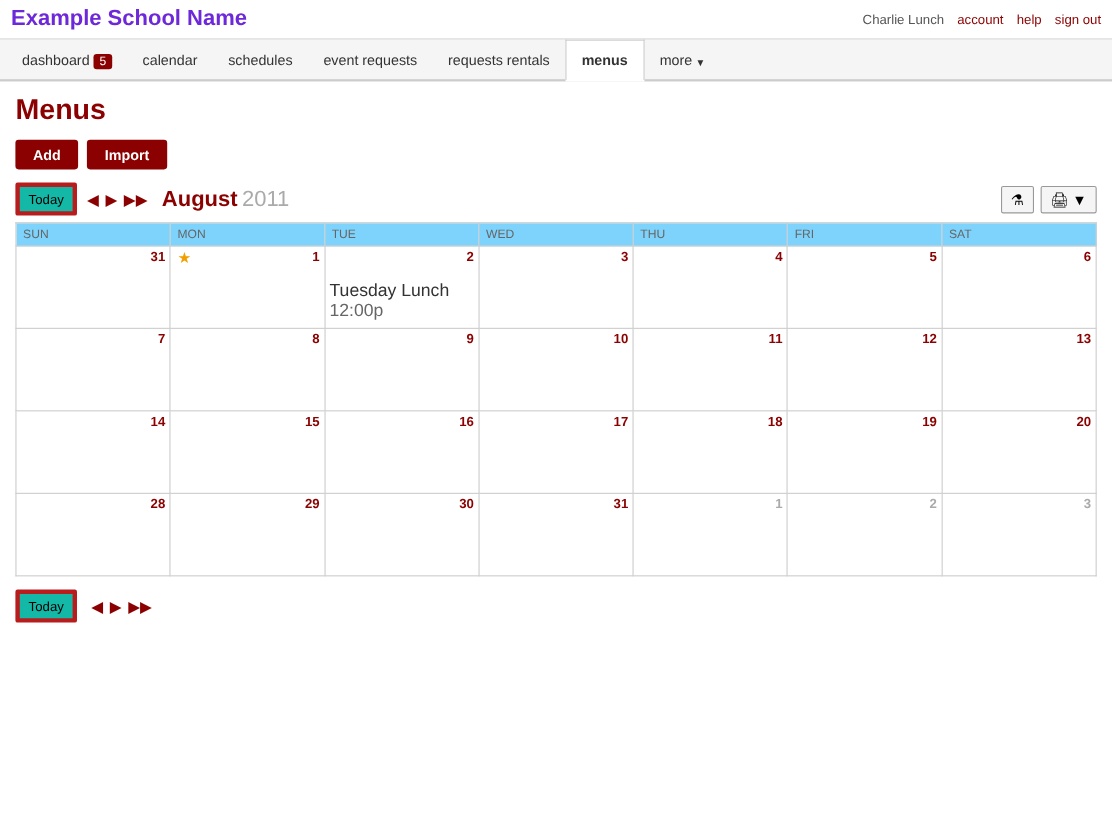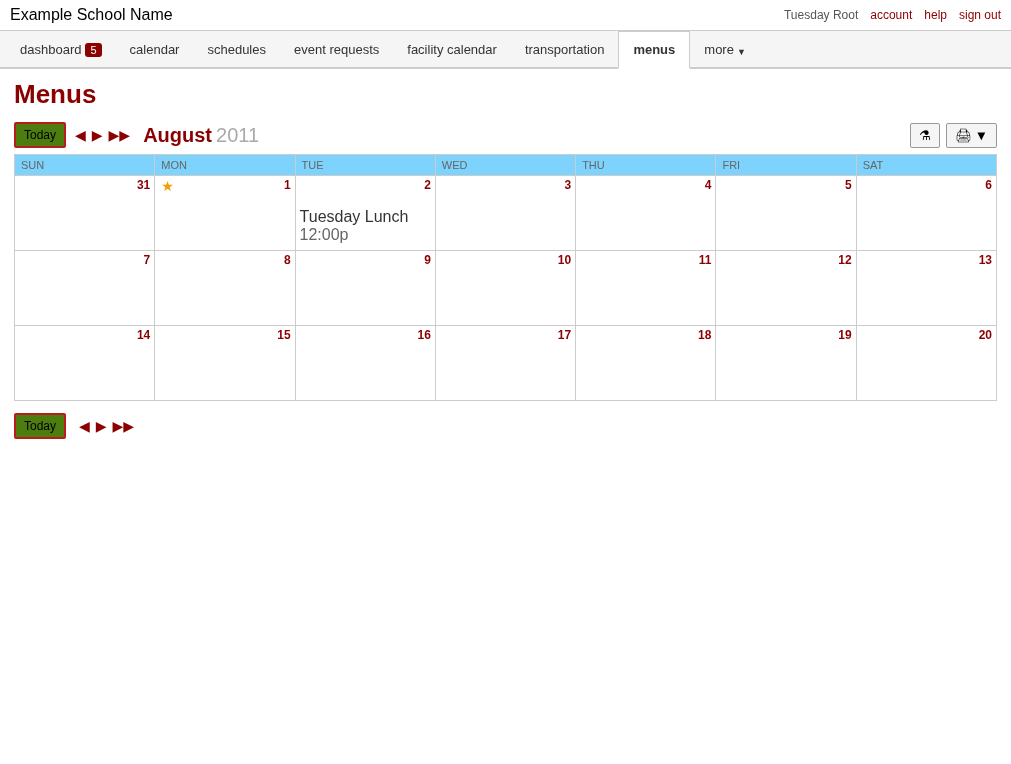--- a/index.html
+++ b/index.html
@@ -1,20 +1,20 @@
 <!DOCTYPE html>
 <html><head>
   <meta charset="utf-8">
   <style>
     * { box-sizing: border-box; margin: 0; padding: 0; }
     body { font-family: Arial, sans-serif; font-size: 13px; background: #fff; color: #333; }
 
     
     #header { display: flex; justify-content: space-between; align-items: center; padding: 6px 10px; border-bottom: 1px solid #ccc; }
-    #school-name { font-size: 16px; font-weight: normal; color: #000000; }
+    #school-name { font-size: 20px; font-weight: bold; color: #6d28d9; }
     #user-nav { display: flex; gap: 12px; font-size: 12px; color: #555; }
     #user-nav span { cursor: pointer; }
     #user-nav a { color: #8b0000; text-decoration: none; cursor: pointer; }
 
     
     #navbar { display: flex; align-items: center; padding: 0 6px; border-bottom: 2px solid #ccc; background: #f5f5f5; }
     .nav-item { padding: 10px 14px; font-size: 13px; cursor: pointer; color: #333; text-decoration: none; white-space: nowrap; }
     .nav-item.active { background: #fff; border: 1px solid #ccc; border-bottom: 2px solid #fff; margin-bottom: -2px; font-weight: bold; }
     .nav-item.dashboard { position: relative; }
     .badge { background: #8b0000; color: #fff; border-radius: 3px; padding: 1px 5px; font-size: 11px; margin-left: 4px; }
@@ -25,21 +25,21 @@
     
     #content { padding: 10px 14px; }
     #page-title { font-size: 26px; font-weight: bold; color: #8b0000; margin-bottom: 12px; }
 
     
     #toolbar { display: flex; gap: 8px; margin-bottom: 12px; }
     .btn-dark { background: #8b0000; color: #fff; border: none; padding: 6px 16px; font-size: 13px; font-weight: bold; cursor: pointer; border-radius: 3px; }
 
     
     #cal-nav { display: flex; align-items: center; margin-bottom: 6px; }
-    .btn-today { border: 2px solid #b91c1c; background: #4d7c0f; padding: 4px 8px; cursor: pointer; font-size: 12px; border-radius: 2px; }
+    .btn-today { border: 4px solid #b91c1c; background: #14b8a6; padding: 4px 8px; cursor: pointer; font-size: 12px; border-radius: 2px; }
     .nav-arrows { display: flex; align-items: center; margin-left: 6px; gap: 0; }
     .arrow-btn { background: none; border: none; cursor: pointer; font-size: 14px; color: #8b0000; padding: 2px 3px; }
     #cal-month { font-size: 20px; font-weight: bold; color: #8b0000; margin-left: 10px; }
     #cal-year { font-size: 20px; color: #aaa; margin-left: 4px; }
     .cal-nav-spacer { flex: 1; }
     #cal-tools { display: flex; align-items: center; gap: 6px; }
     .tool-btn { border: 1px solid #999; background: #f5f5f5; padding: 4px 8px; cursor: pointer; border-radius: 2px; display: flex; align-items: center; gap: 3px; }
 
     
     #calendar { width: 100%; border-collapse: collapse; }
@@ -55,47 +55,50 @@
 
     
     #bottom-nav { display: flex; align-items: center; gap: 4px; margin-top: 8px; padding: 4px 0; }
   </style>
 </head>
 <body>
 
 <div id="header">
   <div id="school-name">Example School Name</div>
   <div id="user-nav">
-    <span>Tuesday Root</span>
+    <span>Charlie Lunch</span>
     <a>account</a>
     <a>help</a>
     <a>sign out</a>
   </div>
 </div>
 
 <div id="navbar">
   <a class="nav-item dashboard">
     <span>dashboard</span><span class="badge">5</span>
   </a>
   <a class="nav-item">calendar</a>
   <a class="nav-item">schedules</a>
   <a class="nav-item">event requests</a>
-  <a class="nav-item">facility calendar</a>
-  <a class="nav-item">transportation</a>
+  <a class="nav-item">requests rentals</a>
   <a class="nav-item active">menus</a>
   <a class="nav-item more-item">
     <span>more</span>
     <span class="triangle">▼</span>
   </a>
   <div class="nav-spacer"></div>
 </div>
 
 <div id="content">
   <div id="page-title">Menus</div>
 
+  <div id="toolbar">
+    <button class="btn-dark">Add</button>
+    <button class="btn-dark">Import</button>
+  </div>
 
   <div id="cal-nav">
     <button class="btn-today">Today</button>
     <div class="nav-arrows">
       <button class="arrow-btn">◀</button>
       <button class="arrow-btn">▶</button>
       <button class="arrow-btn">▶▶</button>
     </div>
     <span id="cal-month">August</span>
     <span id="cal-year">2011</span>
@@ -185,20 +188,43 @@
           <td>
             <span class="day-num">18</span>
           </td>
           <td>
             <span class="day-num">19</span>
           </td>
           <td>
             <span class="day-num">20</span>
           </td>
         </tr>
+        <tr>
+          <td>
+            <span class="day-num">28</span>
+          </td>
+          <td>
+            <span class="day-num">29</span>
+          </td>
+          <td>
+            <span class="day-num">30</span>
+          </td>
+          <td>
+            <span class="day-num">31</span>
+          </td>
+          <td>
+            <span class="day-num gray">1</span>
+          </td>
+          <td>
+            <span class="day-num gray">2</span>
+          </td>
+          <td>
+            <span class="day-num gray">3</span>
+          </td>
+        </tr>
       </tbody>
   </table>
 
   <div id="bottom-nav">
     <button class="btn-today">Today</button>
     <div class="nav-arrows">
       <button class="arrow-btn">◀</button>
       <button class="arrow-btn">▶</button>
       <button class="arrow-btn">▶▶</button>
     </div>

